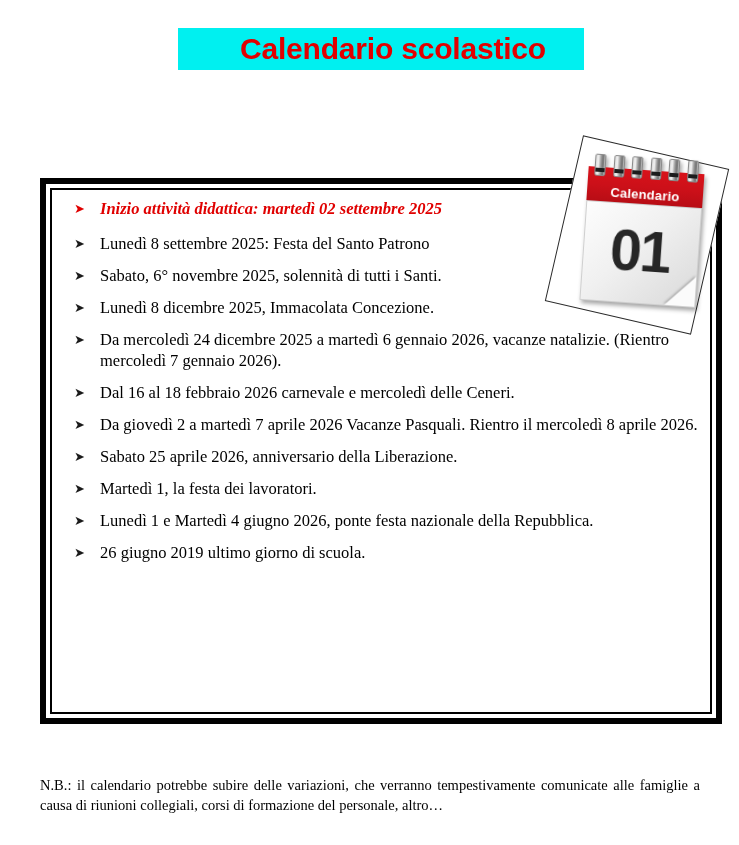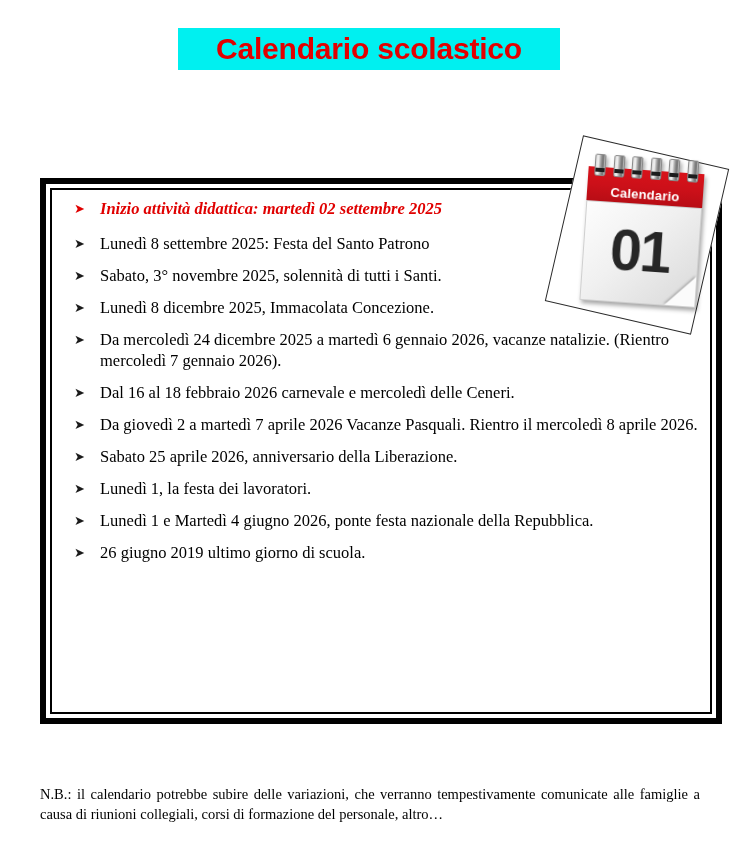--- a/index.html
+++ b/index.html
@@ -26,20 +26,21 @@
   .title-band {
     position: absolute;
     left: 178px;
     top: 28px;
     width: 382px;
     height: 42px;
     background: #00f0f0;
     display: flex;
     align-items: center;
     justify-content: center;
+    padding-left: 24px;
   }
   .title-text {
     font-family: "Liberation Sans", "DejaVu Sans", sans-serif;
     font-weight: bold;
     font-size: 30px;
     line-height: 30px;
     color: #e10000;
     letter-spacing: -0.2px;
     white-space: nowrap;
   }
@@ -223,21 +224,20 @@
   
   .footer {
     position: absolute;
     left: 40px;
     top: 775px;
     width: 660px;
     font-size: 14.5px;
     line-height: 20px;
     text-align: justify;
     color: #000000;
-    margin-top: 9px;
   }
 </style>
 </head>
 <body>
 
 <div class="title-wrap">
   <div class="title-band">
     <span class="title-text">Calendario scolastico</span>
   </div>
 </div>
@@ -248,21 +248,21 @@
         <div class="item first">
           <span class="bullet">➤</span>
           <span class="txt">Inizio attività didattica:  martedì  02 settembre 2025</span>
         </div>
         <div class="item">
           <span class="bullet">➤</span>
           <span class="txt">Lunedì 8 settembre 2025: Festa del Santo  Patrono</span>
         </div>
         <div class="item">
           <span class="bullet">➤</span>
-          <span class="txt">Sabato, 3° novembre  2025, solennità di tutti i Santi.</span>
+          <span class="txt">Sabato, 6° novembre  2025, solennità di tutti i Santi.</span>
         </div>
         <div class="item">
           <span class="bullet">➤</span>
           <span class="txt">Lunedì 8 dicembre 2025, Immacolata Concezione.</span>
         </div>
         <div class="item">
           <span class="bullet">➤</span>
           <span class="txt">Da mercoledì 24 dicembre 2025 a martedì 6 gennaio 2026, vacanze natalizie. (Rientro mercoledì 7 gennaio 2026).</span>
         </div>
         <div class="item">
@@ -272,21 +272,21 @@
         <div class="item">
           <span class="bullet">➤</span>
           <span class="txt">Da giovedì 2 a martedì 7 aprile 2026 Vacanze Pasquali. Rientro il mercoledì 8 aprile 2026.</span>
         </div>
         <div class="item">
           <span class="bullet">➤</span>
           <span class="txt">Sabato 25 aprile 2026, anniversario della Liberazione.</span>
         </div>
         <div class="item">
           <span class="bullet">➤</span>
-          <span class="txt">Lunedì  1, la  festa dei lavoratori.</span>
+          <span class="txt">Martedì  1, la  festa dei lavoratori.</span>
         </div>
         <div class="item">
           <span class="bullet">➤</span>
           <span class="txt">Lunedì 1 e Martedì 4 giugno 2026, ponte festa nazionale della Repubblica.</span>
         </div>
         <div class="item">
           <span class="bullet">➤</span>
           <span class="txt">26 giugno 2019 ultimo giorno di scuola.</span>
         </div>
       </div>

